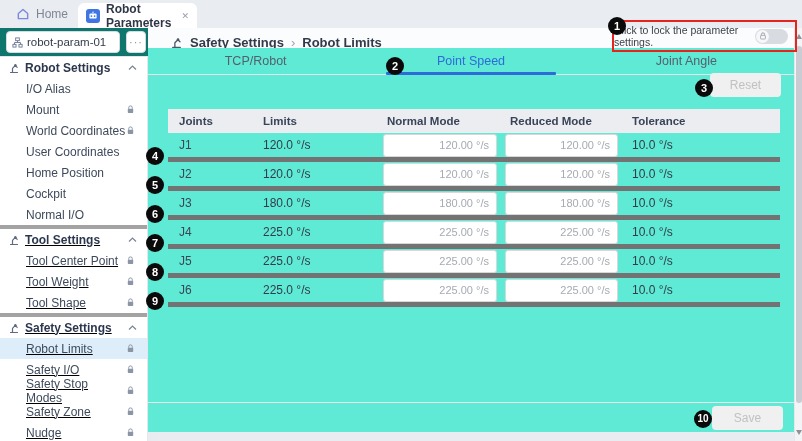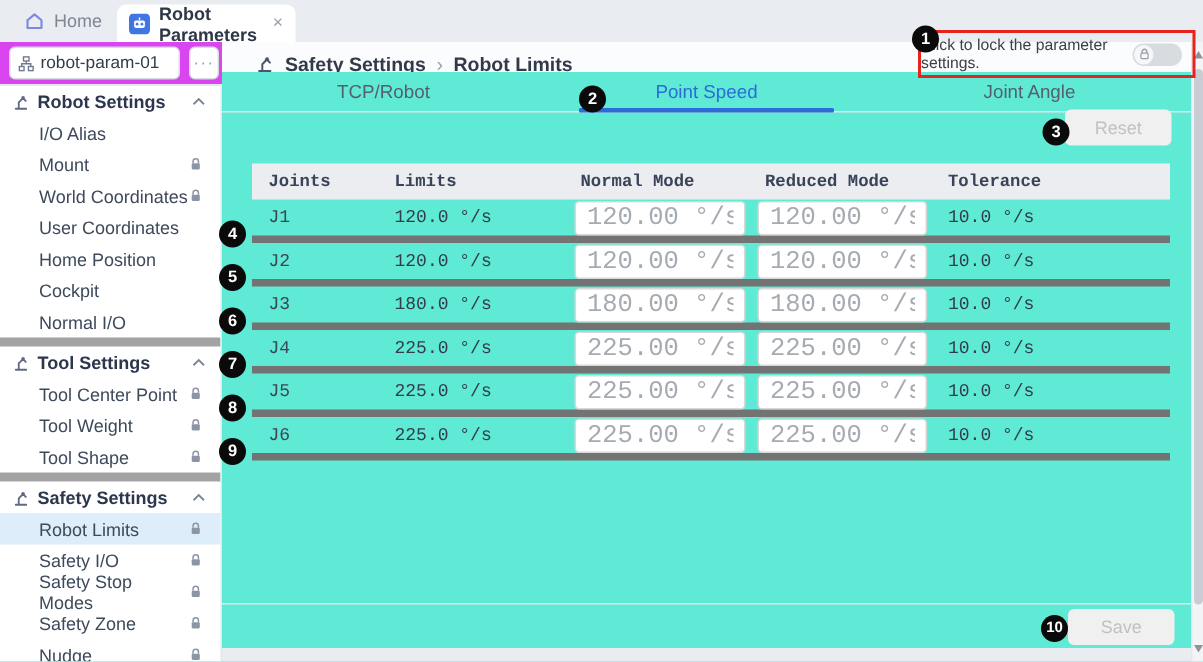--- a/index.html
+++ b/index.html
@@ -9,56 +9,56 @@
 
   
   .topbar { position:absolute; left:0; top:0; width:788px; height:28px; background:#e9ecf1; }
   .wtab { position:absolute; display:flex; align-items:center; gap:6px; height:28px; font-size:12px; color:#7e8794; }
   .wtab-home { left:16px; top:0; }
   .wtab-active { left:78px; top:3px; height:25px; width:119px; background:#ffffff; border-radius:6px 6px 0 0; padding:0 8px; color:#2f3747; font-weight:600; }
   .wtab .close { font-size:9px; color:#98a0ac; margin-left:4px; cursor:default; }
   .appicon { width:14px; height:14px; flex:0 0 auto; }
 
   
-  .paramstrip { position:absolute; left:0; top:28px; width:148px; height:29px; background:#d946ef; border-bottom:1px solid #e4e8ee; }
+  .paramstrip { position:absolute; left:0; top:28px; width:148px; height:29px; background:#0f766e; border-bottom:1px solid #e4e8ee; }
   .parambox { position:absolute; left:6px; top:3px; width:114px; height:22px; background:#fff; border:1px solid #d7dbe2; border-radius:4px; display:flex; align-items:center; gap:4px; padding:0 5px; font-size:11.5px; color:#333c4a; }
   .morebtn { position:absolute; left:126px; top:3px; width:20px; height:22px; background:#fff; border:1px solid #d7dbe2; border-radius:4px; color:#8b94a1; font-size:11px; line-height:20px; text-align:center; letter-spacing:1px; }
   .crumbrow { position:absolute; left:148px; top:28px; width:646px; height:29px; background:#fbfcfd; display:flex; align-items:center; padding-left:22px; gap:7px; }
   .crumbrow .crumb { font-size:13px; font-weight:600; color:#323a49; }
   .crumbrow .sep { color:#9aa2ae; font-size:13px; }
 
   
   .sidebar { position:absolute; left:0; top:57px; width:148px; height:384px; background:#fff; border-right:1px solid #e3e6eb; overflow:hidden; }
-  .sgroup + .sgroup { border-top:6px solid #a3a3a3; }
+  .sgroup + .sgroup { border-top:4px solid #a3a3a3;text-decoration:underline; }
   .ghdr { height:21px; display:flex; align-items:center; gap:5px; padding:0 10px 0 8px; font-size:12px; font-weight:700; color:#2c374e; }
   .ghdr .chev { margin-left:auto; }
   .sitem { height:21px; display:flex; align-items:center; padding-left:26px; padding-right:12px; font-size:12px; color:#3e4a5c; cursor:default; }
   .sitem .lock { margin-left:auto; display:flex; }
   .sitem.selected { background:#ddeefa; }
 
   
   .content { position:absolute; left:148px; top:48px; width:646px; height:384px; background:#5eead4; }
   .ctabs { position:absolute; left:0; top:0; width:100%; height:27px; display:flex; border-bottom:1px solid #e3e6ea; }
   .ctab { flex:1; display:flex; align-items:center; justify-content:center; font-size:12.5px; color:#555f6e; position:relative; cursor:default; }
   .ctab.active { color:#2e6bd9; }
   .ctab.active .underline { position:absolute; bottom:-1px; left:50%; transform:translateX(-50%); width:170px; height:3px; background:#2e6bd9; border-radius:1px; }
 
   .btn { position:absolute; border:none; border-radius:4px; background:#f0f0f0; color:#c1c1c1; font-size:12px; font-family:inherit; }
   .btn-reset { left:562px; top:25px; width:71px; height:24px; }
   .btn-save  { left:564px; top:358px; width:71px; height:24px; }
   .footer-divider { position:absolute; left:0; top:354px; width:100%; height:1px; background:#e9e9e9; }
 
   
   .table { position:absolute; left:20px; top:61px; width:612px; }
-  .trow, .thead { display:grid; grid-template-columns:82px 125px 128px 122px 1fr; align-items:center;font-family:Liberation Mono, monospace; }
+  .trow, .thead { display:grid; grid-template-columns:82px 125px 128px 122px 1fr; align-items:center; }
   .thead { height:24px; background:#ecedf1; font-size:11.5px; font-weight:600; color:#3a4458; }
   .trow { height:29px; border-bottom:5px solid #737373; font-size:12px; color:#333c4b; }
   .c1 { padding-left:11px; } .c2 { padding-left:13px; } .c3 { padding-left:12px; } .c4 { padding-left:7px; } .c5 { padding-left:7px; }
   .joint { color:#3c4656; }
-  .vinput { width:114px; height:23px; margin-left:8px; border:1px solid #d8d8d8; border-radius:3px; background:#fff; text-align:right; padding:0 7px; font-size:17px; color:#a6abb2; font-family:inherit; }
+  .vinput { width:114px; height:23px; margin-left:8px; border:1px solid #d8d8d8; border-radius:3px; background:#fff; text-align:right; padding:0 7px; font-size:11px; color:#a6abb2; font-family:inherit; }
   .vinput.r2 { width:113px; margin-left:2px; }
 
   
   .vscroll { position:absolute; right:0; top:28px; width:8px; height:413px; background:#f3f4f6; border-left:1px solid #e6e8ec; }
   .vthumb { position:absolute; left:1px; top:18px; width:6px; height:357px; background:#c9ccd2; border-radius:3px; }
   .arr { position:absolute; left:1px; width:0; height:0; border-left:3px solid transparent; border-right:3px solid transparent; }
   .arr.up { top:6px; border-bottom:5px solid #8d929b; }
   .arr.dn { bottom:6px; border-top:5px solid #8d929b; }
 
   

